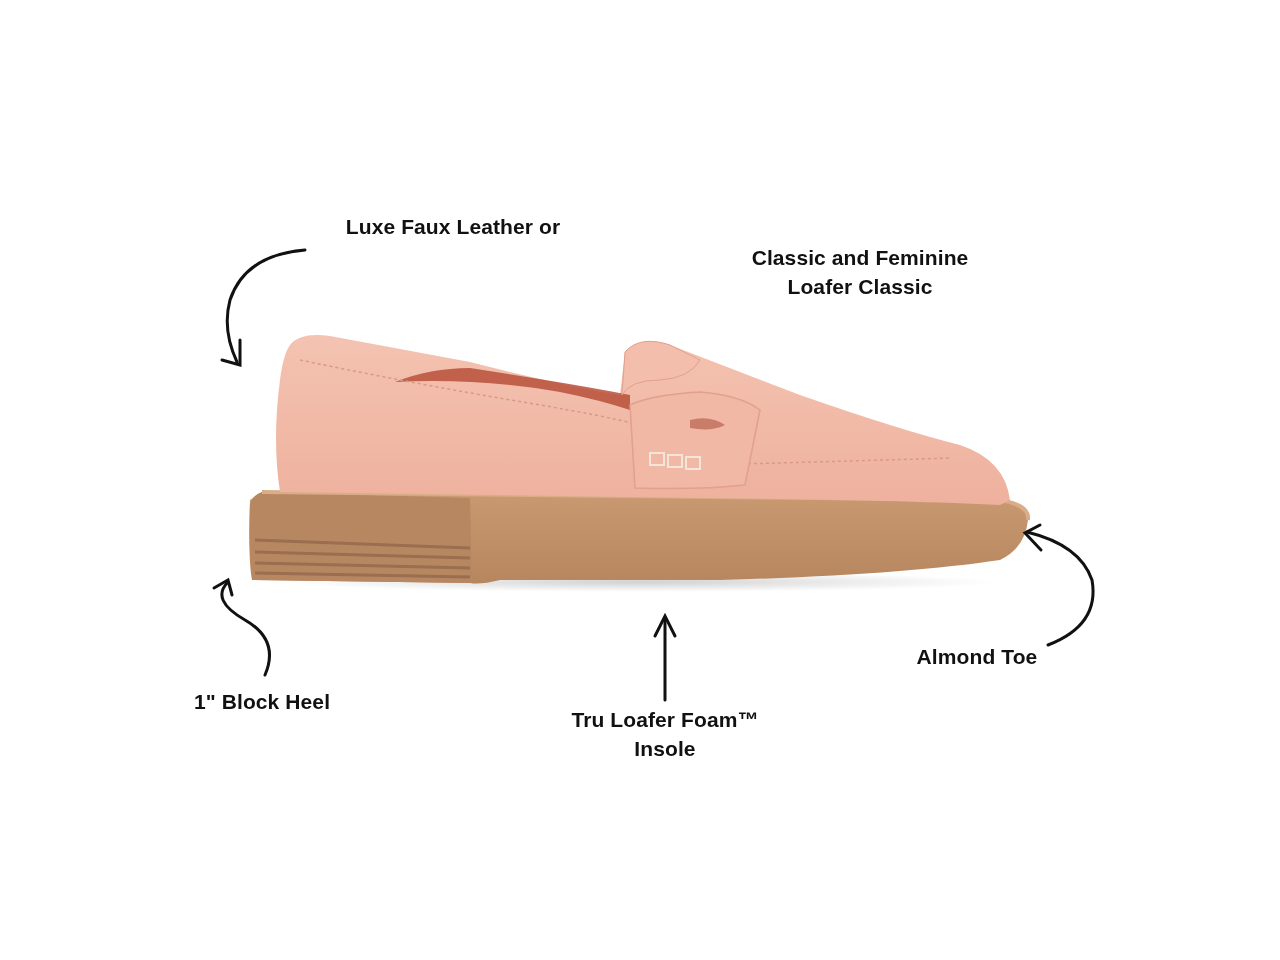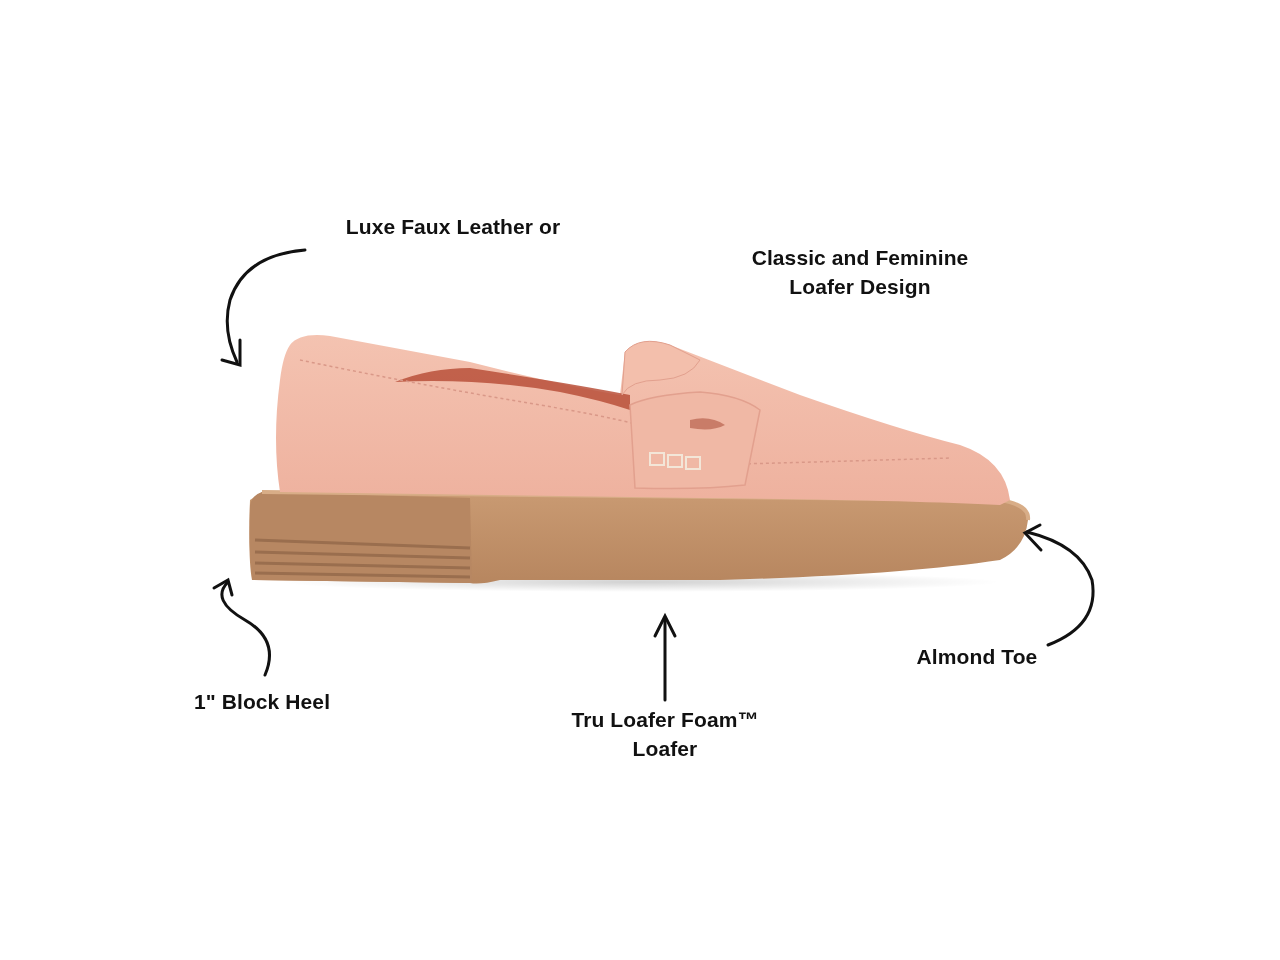--- a/index.html
+++ b/index.html
@@ -80,27 +80,27 @@
     <path d="M1040 525 L1025 533 L1041 550"></path>
   </g>
 </svg>
 
 <div class="label" style="left:318px; top:212px; width:270px;">
   <span>Luxe Faux Leather or</span>
 </div>
 
 <div class="label" style="left:725px; top:243px; width:270px;">
   <span>Classic and Feminine</span>
-  <span>Loafer Design</span>
+  <span>Loafer Classic</span>
 </div>
 
 <div class="label" style="left:172px; top:687px; width:180px;">
   <span>1" Block Heel</span>
 </div>
 
 <div class="label" style="left:535px; top:705px; width:260px;">
   <span>Tru Loafer Foam™</span>
-  <span>Loafer</span>
+  <span>Insole</span>
 </div>
 
 <div class="label" style="left:892px; top:642px; width:170px;">
   <span>Almond Toe</span>
 </div>
 
 </body></html>

